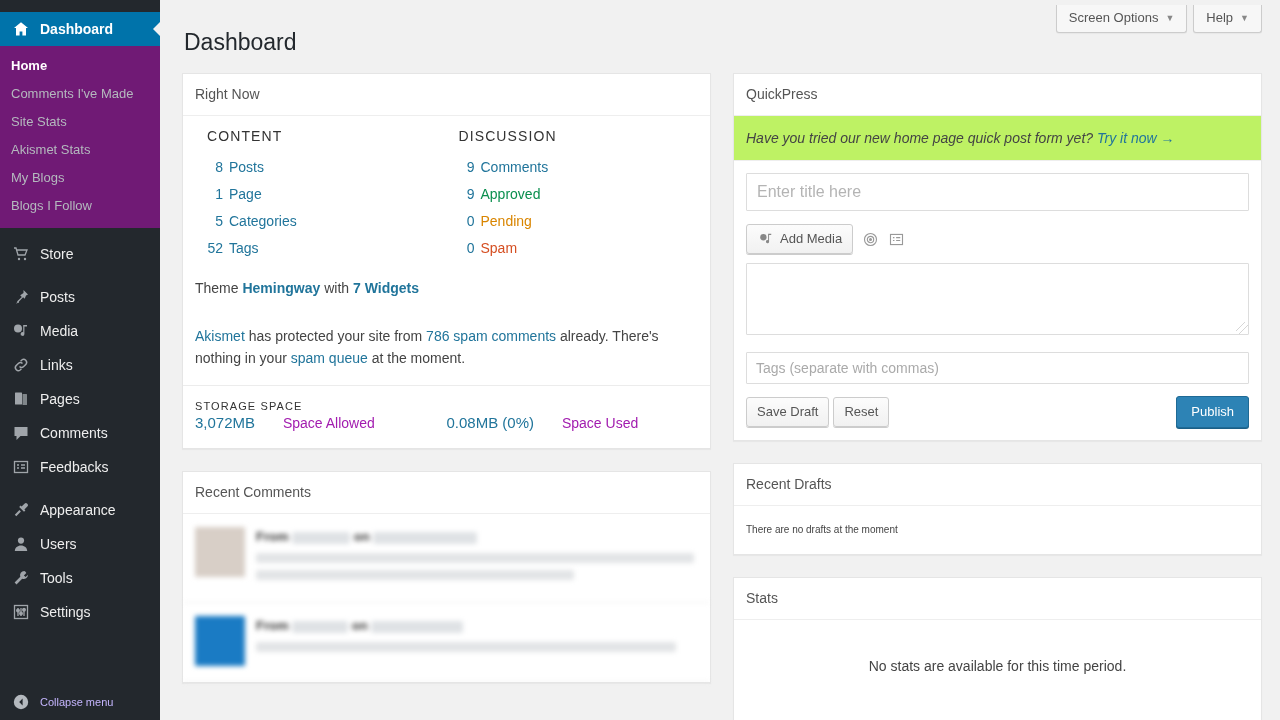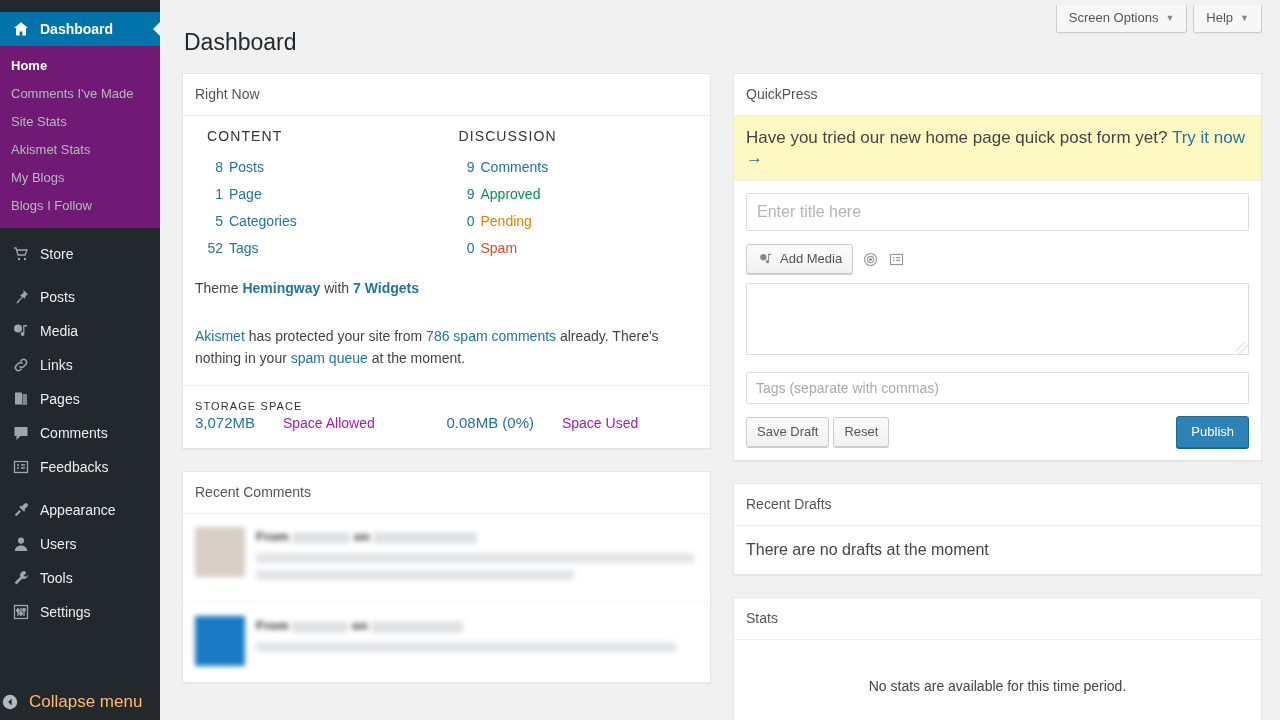--- a/index.html
+++ b/index.html
@@ -62,23 +62,23 @@
     color: #b4b9be;
     line-height: 18px;
     white-space: nowrap;
   }
   .submenu .sub-item.active { color: #fff; font-weight: bold; }
   .menu-sep { height: 9px; }
   .collapse-row {
     position: absolute;
     bottom: 8px; left: 0; right: 0;
     display: flex; align-items: center;
-    padding-left: 0;
-    color: #fdba74;
-    font-size: 17px;
+    padding-left: 11px;
+    color: #c4b5fd;
+    font-size: 11px;
   }
   .collapse-row .cico {
     width: 20px; height: 20px; margin-right: 9px;
     display:flex;align-items:center;justify-content:center;
   }
 
   
   .main {
     flex: 1 1 auto;
     background: #f1f1f1;
@@ -211,26 +211,27 @@
   .rc-bar {
     display: block;
     background: #e2e4e6;
     height: 10px;
     border-radius: 2px;
     margin-bottom: 7px;
   }
 
   
   .qp-notice {
-    background: #fef9c3;
+    background: #bef264;
     border-bottom: 1px solid #eee;
     padding: 12px 12px;
-    font-size: 17px;
+    font-size: 14px;
     color: #444;
     line-height: 20px;
+    font-style: italic;
   }
   .qp-body { padding: 12px; }
   .qp-input {
     width: 100%;
     border: 1px solid #ddd;
     background: #fff;
     padding: 9px 10px;
     font-size: 16px;
     color: #aaa;
     font-family: "Liberation Sans", sans-serif;
@@ -288,21 +289,21 @@
     border: 1px solid #1f6a95;
     color: #fff;
     border-radius: 3px;
     padding: 6px 14px;
     font-size: 13px;
     line-height: 18px;
     font-family: "Liberation Sans", sans-serif;
     box-shadow: 0 1px 0 #1a5f87;
   }
 
-  .simple-body { padding: 14px 12px; font-size: 16px; color: #444; line-height: 20px; }
+  .simple-body { padding: 14px 12px; font-size: 10px; color: #444; line-height: 20px; }
   .stats-body { padding: 38px 12px 60px 12px; text-align: center; font-size: 14px; color: #444; }
 </style>
 </head>
 <body>
 
 <div id="app">
 
   <div class="sidebar">
     <div class="sidebar-top-strip"></div>
 

